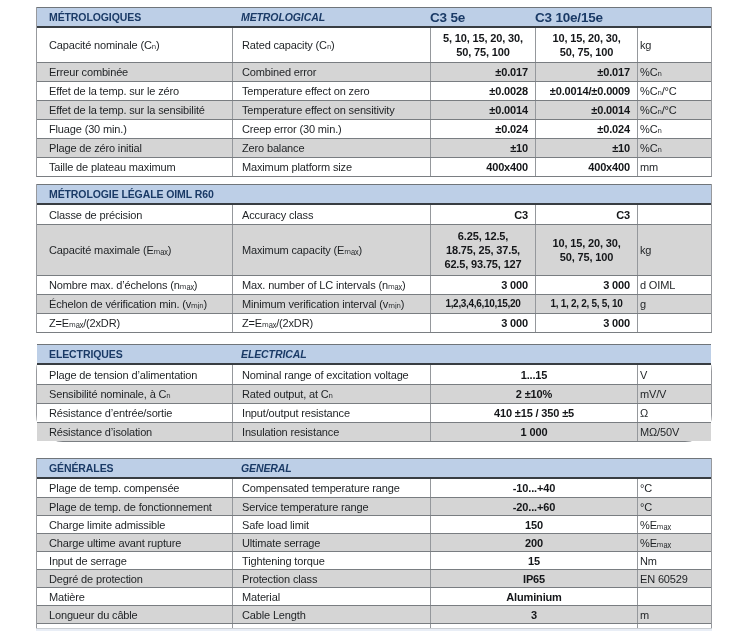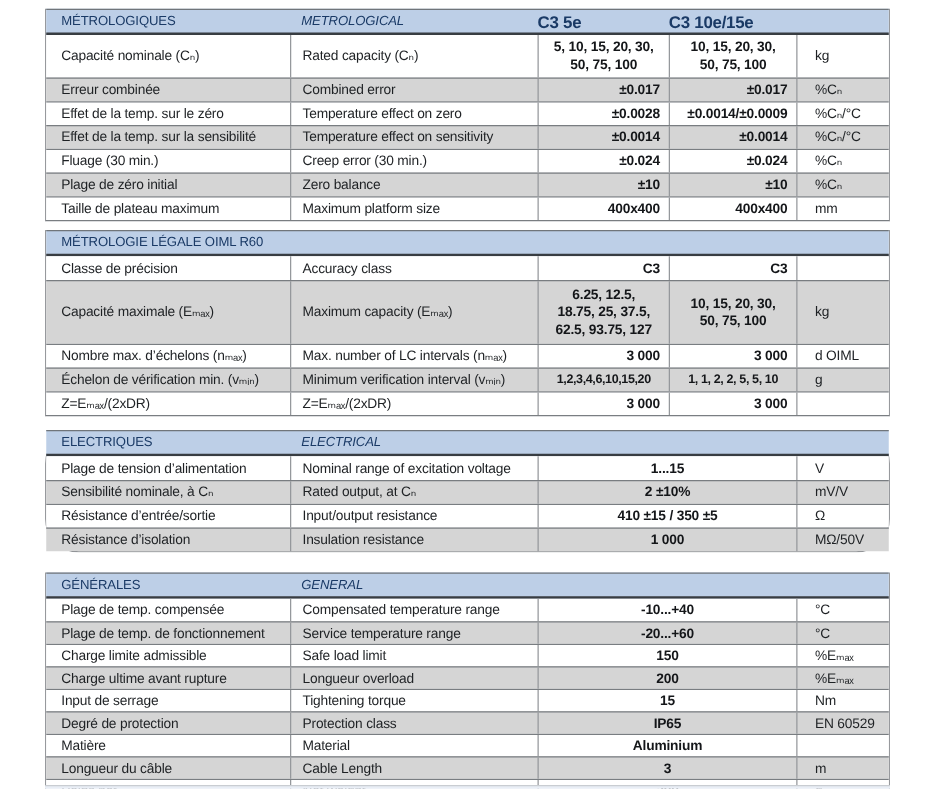--- a/index.html
+++ b/index.html
@@ -17,21 +17,21 @@
   .section:nth-child(2){margin-top:7px;}
   .section:nth-child(3){margin-top:11px;border-radius:27px;}
   .section:nth-child(4){margin-top:16px;}
 
   .band{
     display:flex;align-items:center;box-sizing:border-box;height:21px;
     background:#bdcfe7;
     border-top:1px solid #70757a;border-bottom:2px solid #383d42;
   }
   .band-fr,.band-en{
-    font-size:10.5px;font-weight:normal;color:#1a3a66;letter-spacing:-0.1px;
+    font-size:10.5px;font-weight:bold;color:#1a3a66;letter-spacing:-0.1px;
     box-sizing:border-box;
   }
   .band-fr{width:195px;padding-left:12px;}
   .band-en{width:198px;padding-left:9px;font-style:italic;}
   .band-m{
     width:105px;text-align:left;font-size:13.5px;font-weight:bold;color:#1a3a66;
     box-sizing:border-box;letter-spacing:-0.2px;
   }
   .band-m.m2{width:102px;}
 
@@ -55,21 +55,21 @@
     font-weight:bold;color:#141619;border-left:1px solid #95989c;white-space:pre-line;
   }
   .c-v1{width:105px;}
   .c-v2{width:102px;}
   .c-v1.center,.c-v2.center{justify-content:center;padding-right:2px;padding-left:2px;text-align:center;}
   .c-v1.tight,.c-v2.tight{font-size:10px;letter-spacing:-0.3px;}
   .c-val{
     width:207px;justify-content:center;text-align:center;
     font-weight:bold;color:#141619;border-left:1px solid #95989c;
   }
-  .c-unit{width:74px;padding-left:14px;border-left:1px solid #95989c;}
+  .c-unit{width:74px;padding-left:2px;border-left:1px solid #95989c;}
 
   .cutoff-strip{
     position:absolute;left:36px;top:628px;width:676px;height:3px;
     background:#e9eef6;border-top:1px solid #c9cdd2;
   }
 </style>
 </head>
 <body>
 
 <div class="table-wrap" id="spec-table">
@@ -223,21 +223,21 @@
         <div class="c c-unit">°C</div>
       </div>
       <div class="row">
         <div class="c c-fr">Charge limite admissible</div>
         <div class="c c-en">Safe load limit</div>
         <div class="c c-val">150</div>
         <div class="c c-unit">%Eₘₐₓ</div>
       </div>
       <div class="row alt">
         <div class="c c-fr">Charge ultime avant rupture</div>
-        <div class="c c-en">Longueur overload</div>
+        <div class="c c-en">Ultimate serrage</div>
         <div class="c c-val">200</div>
         <div class="c c-unit">%Eₘₐₓ</div>
       </div>
       <div class="row">
         <div class="c c-fr">Input de serrage</div>
         <div class="c c-en">Tightening torque</div>
         <div class="c c-val">15</div>
         <div class="c c-unit">Nm</div>
       </div>
       <div class="row alt">

